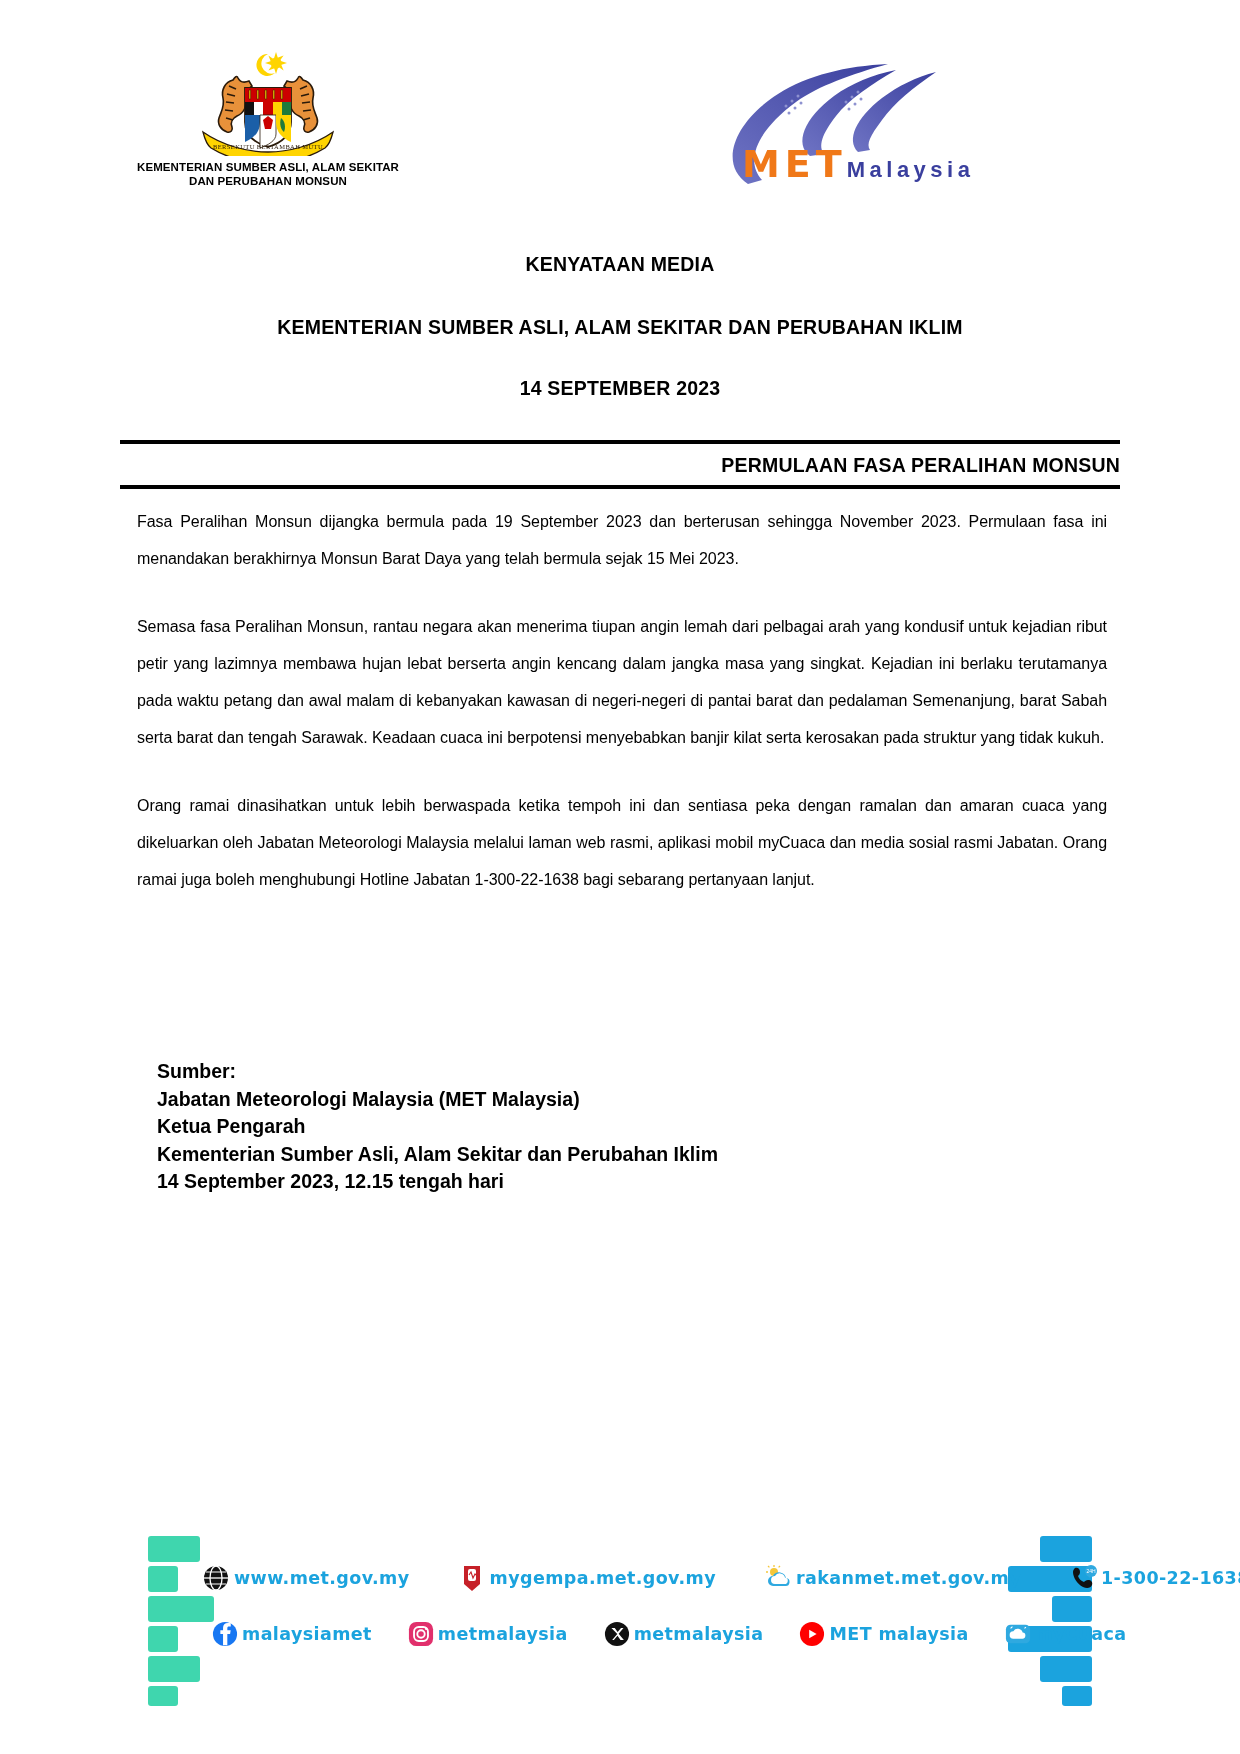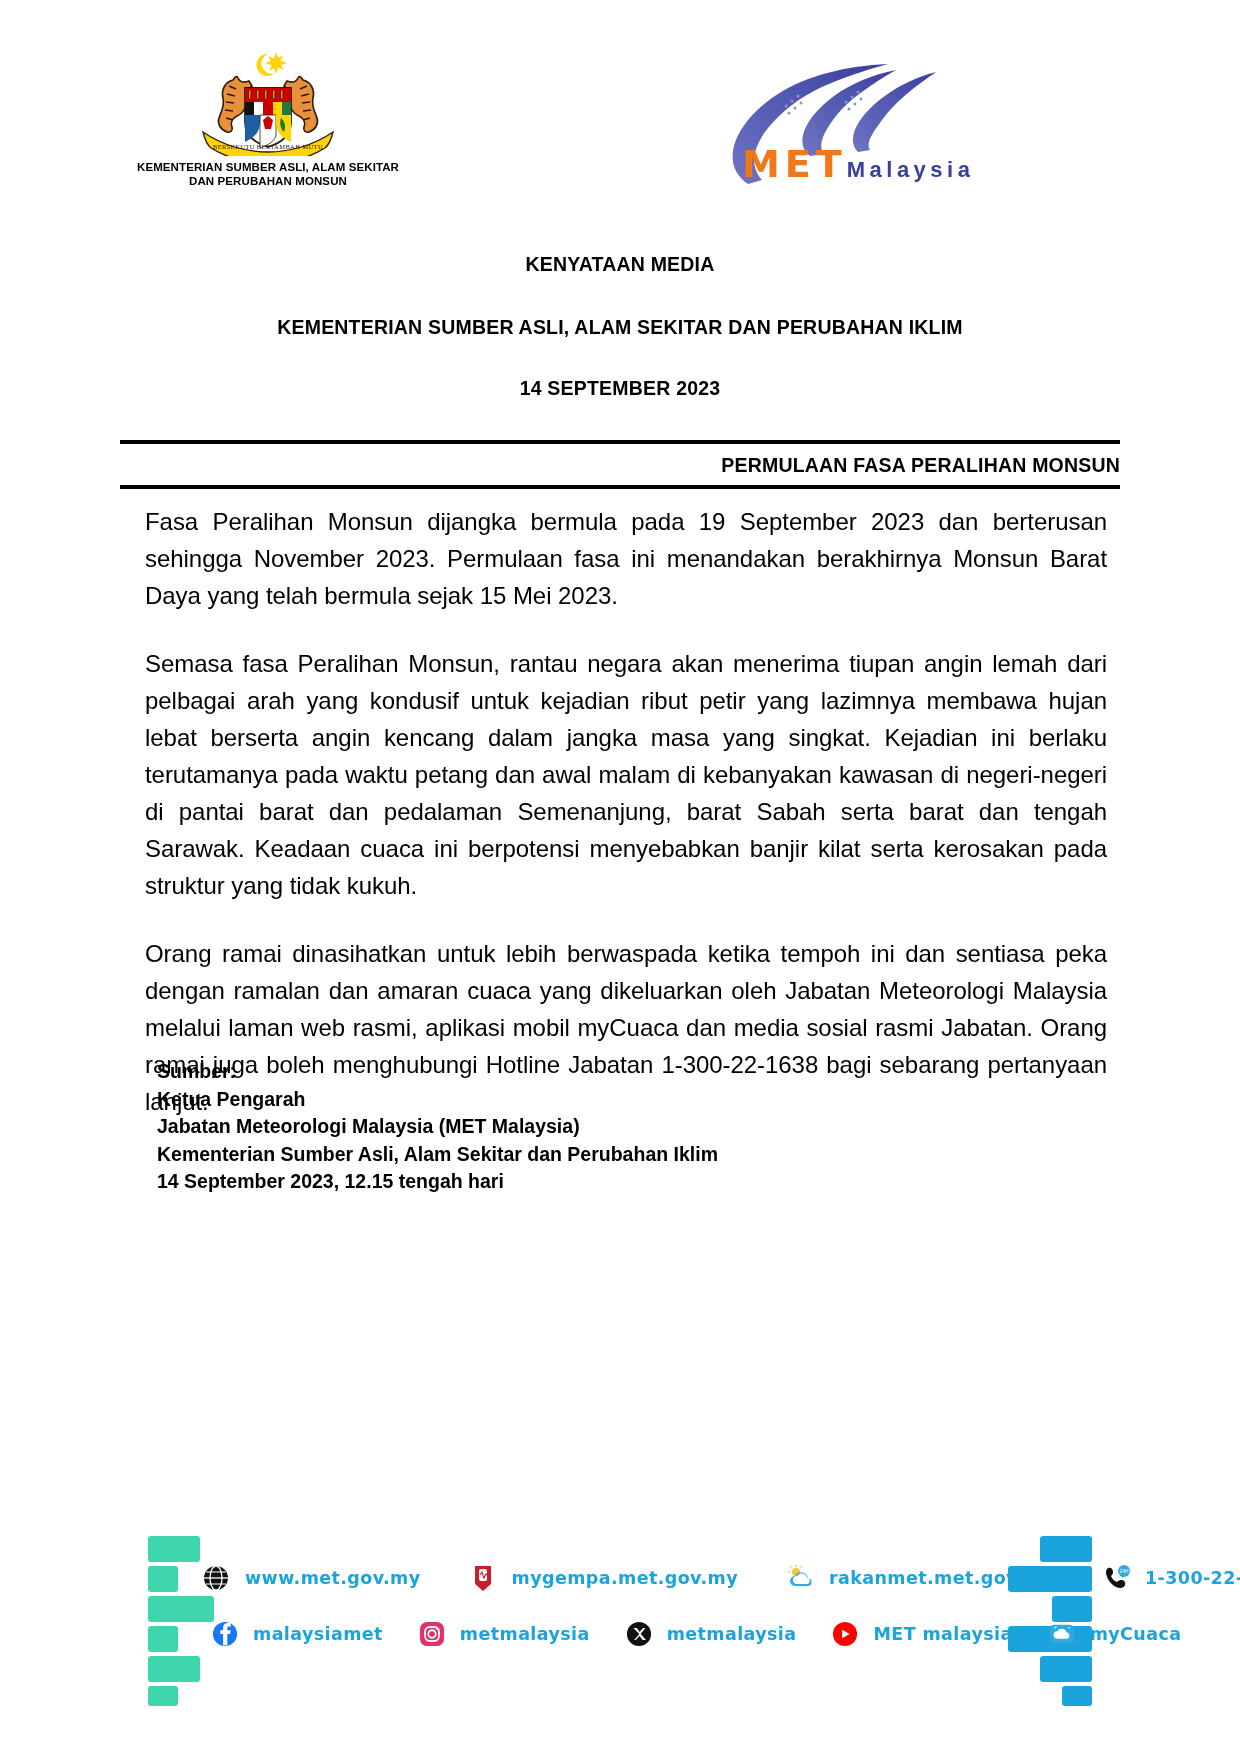--- a/index.html
+++ b/index.html
@@ -29,41 +29,41 @@
   .gap-b{height:36px;}
 
   .subject-wrap{position:absolute;left:120px;top:440px;width:1000px;}
   .rule{height:4px;background:#000;}
   .subject{padding:10px 0 8px;text-align:right;font-size:19.5px;font-weight:bold;letter-spacing:.2px;}
 
   
   .body-wrap{position:absolute;left:137px;top:503px;width:970px;}
   .para{
     text-align:justify;text-justify:inter-word;
-    font-size:24px;line-height:37px;margin:0 0 31px 8px;
+    font-size:16px;line-height:37px;margin:0 0 31px 0;
     letter-spacing:-.05px;
   }
   .para:last-child{margin-bottom:0;}
 
   
   .sign{position:absolute;left:137px;top:1058px;width:800px;margin-left:20px;}
   .sign div{font-size:19.5px;font-weight:bold;line-height:27.5px;}
 
   
   .footer{position:absolute;left:0;bottom:0;width:1240px;height:250px;}
   .brk{position:absolute;top:32px;width:120px;height:170px;}
   .brk span{position:absolute;border-radius:3px;}
   .brk-l{left:148px;}
   .brk-r{right:148px;}
 
   .links{position:absolute;left:150px;top:46px;width:940px;}
   .link-row{display:flex;align-items:center;height:56px;}
   .link-row.r1{justify-content:flex-start;gap:48px;padding-left:52px;}
   .link-row.r2{justify-content:flex-start;gap:36px;padding-left:62px;}
-  .lnk{display:flex;align-items:center;gap:15px;white-space:nowrap;}
+  .lnk{display:flex;align-items:center;gap:4px;white-space:nowrap;}
   .lnk .txt{font-size:17.5px;font-weight:bold;color:#1BA3DE;letter-spacing:.4px;
             font-family:"DejaVu Sans",sans-serif;}
   .ic{width:28px;height:28px;flex:0 0 28px;display:block;}
   .ic.sm{width:26px;height:26px;flex:0 0 26px;}
 </style>
 </head>
 <body>
 
 <div class="page">
 
@@ -189,22 +189,22 @@
   </div>
 
   <div class="body-wrap">
     <p class="para">Fasa Peralihan Monsun dijangka bermula pada 19 September 2023 dan berterusan sehingga November 2023. Permulaan fasa ini menandakan berakhirnya Monsun Barat Daya yang telah bermula sejak 15 Mei 2023.</p>
     <p class="para">Semasa fasa Peralihan Monsun, rantau negara akan menerima tiupan angin lemah dari pelbagai arah yang kondusif untuk kejadian ribut petir yang lazimnya membawa hujan lebat berserta angin kencang dalam jangka masa yang singkat. Kejadian ini berlaku terutamanya pada waktu petang dan awal malam di kebanyakan kawasan di negeri-negeri di pantai barat dan pedalaman Semenanjung, barat Sabah serta barat dan tengah Sarawak. Keadaan cuaca ini berpotensi menyebabkan banjir kilat serta kerosakan pada struktur yang tidak kukuh.</p>
     <p class="para">Orang ramai dinasihatkan untuk lebih berwaspada ketika tempoh ini dan sentiasa peka dengan ramalan dan amaran cuaca yang dikeluarkan oleh Jabatan Meteorologi Malaysia melalui laman web rasmi, aplikasi mobil myCuaca dan media sosial rasmi Jabatan. Orang ramai juga boleh menghubungi Hotline Jabatan 1-300-22-1638 bagi sebarang pertanyaan lanjut.</p>
   </div>
 
   <div class="sign">
     <div>Sumber:</div>
+    <div>Jabatan Meteorologi Malaysia (MET Malaysia)</div>
     <div>Ketua Pengarah</div>
-    <div>Jabatan Meteorologi Malaysia (MET Malaysia)</div>
     <div>Kementerian Sumber Asli, Alam Sekitar dan Perubahan Iklim</div>
     <div>14 September 2023, 12.15 tengah hari</div>
   </div>
 
   <div class="footer">
 
     <div class="brk brk-l">
       <span style="left:0;top:0;width:52px;height:26px;background:#3FD6AE;"></span>
       <span style="left:0;top:30px;width:30px;height:26px;background:#3FD6AE;"></span>
       <span style="left:0;top:60px;width:66px;height:26px;background:#3FD6AE;"></span>

